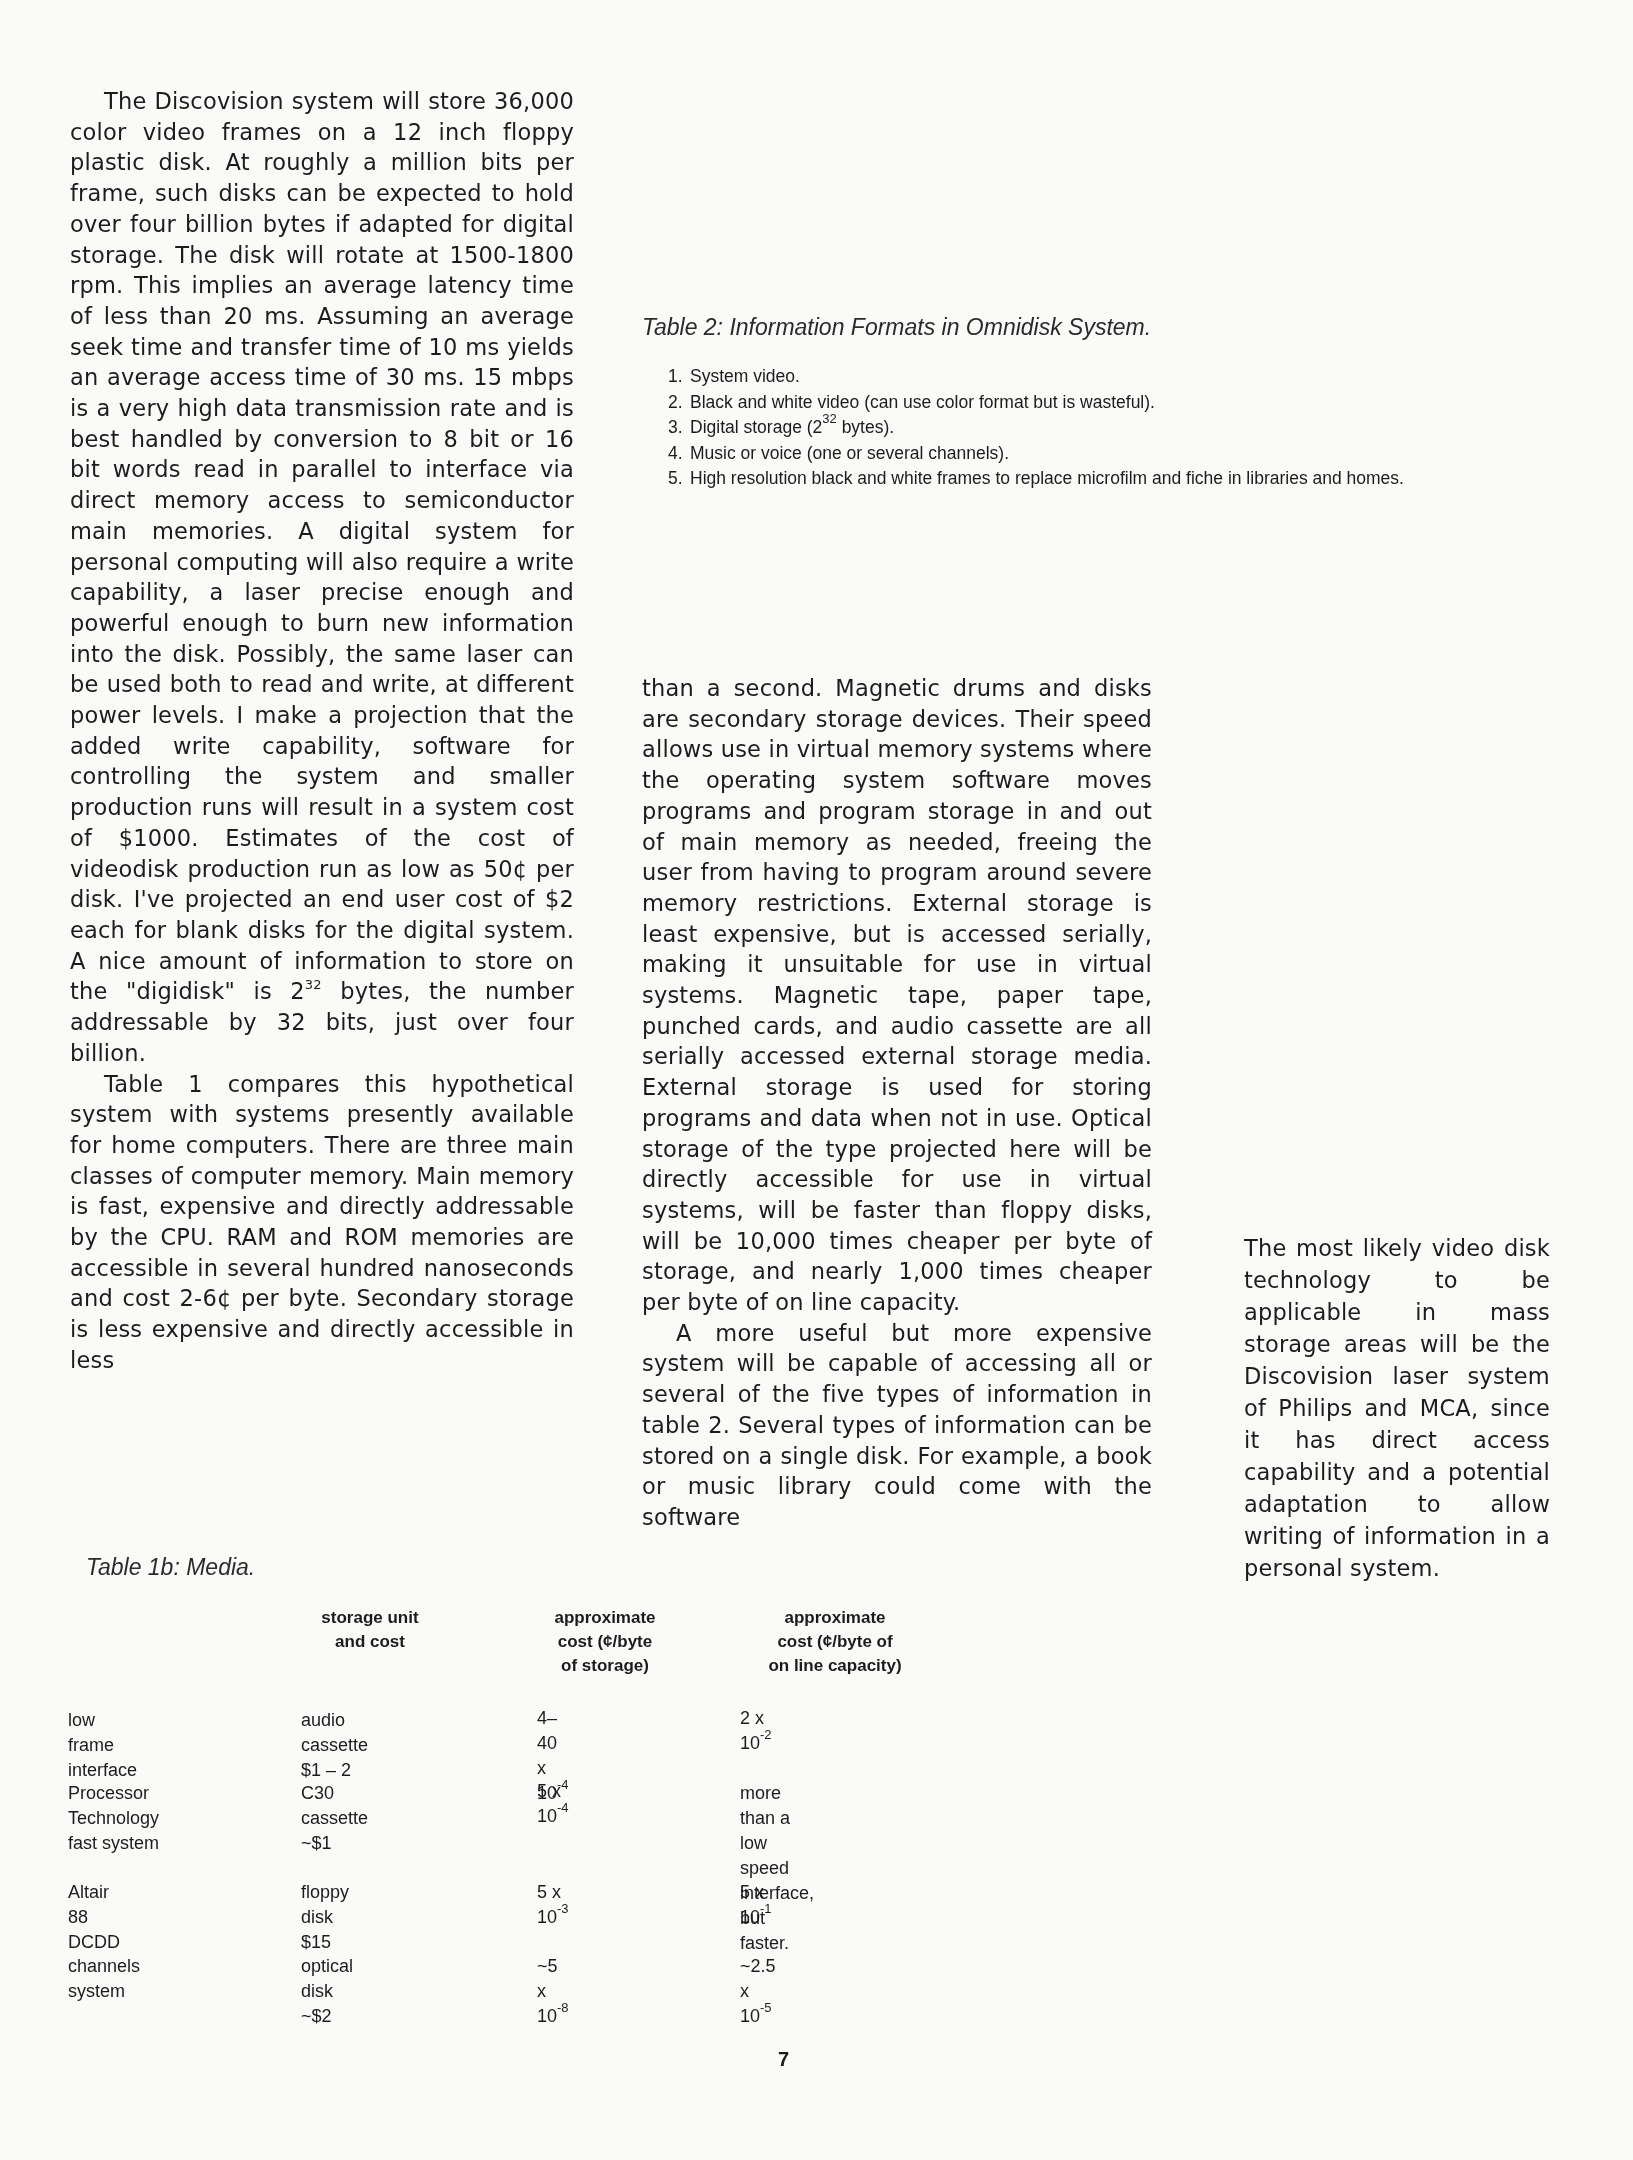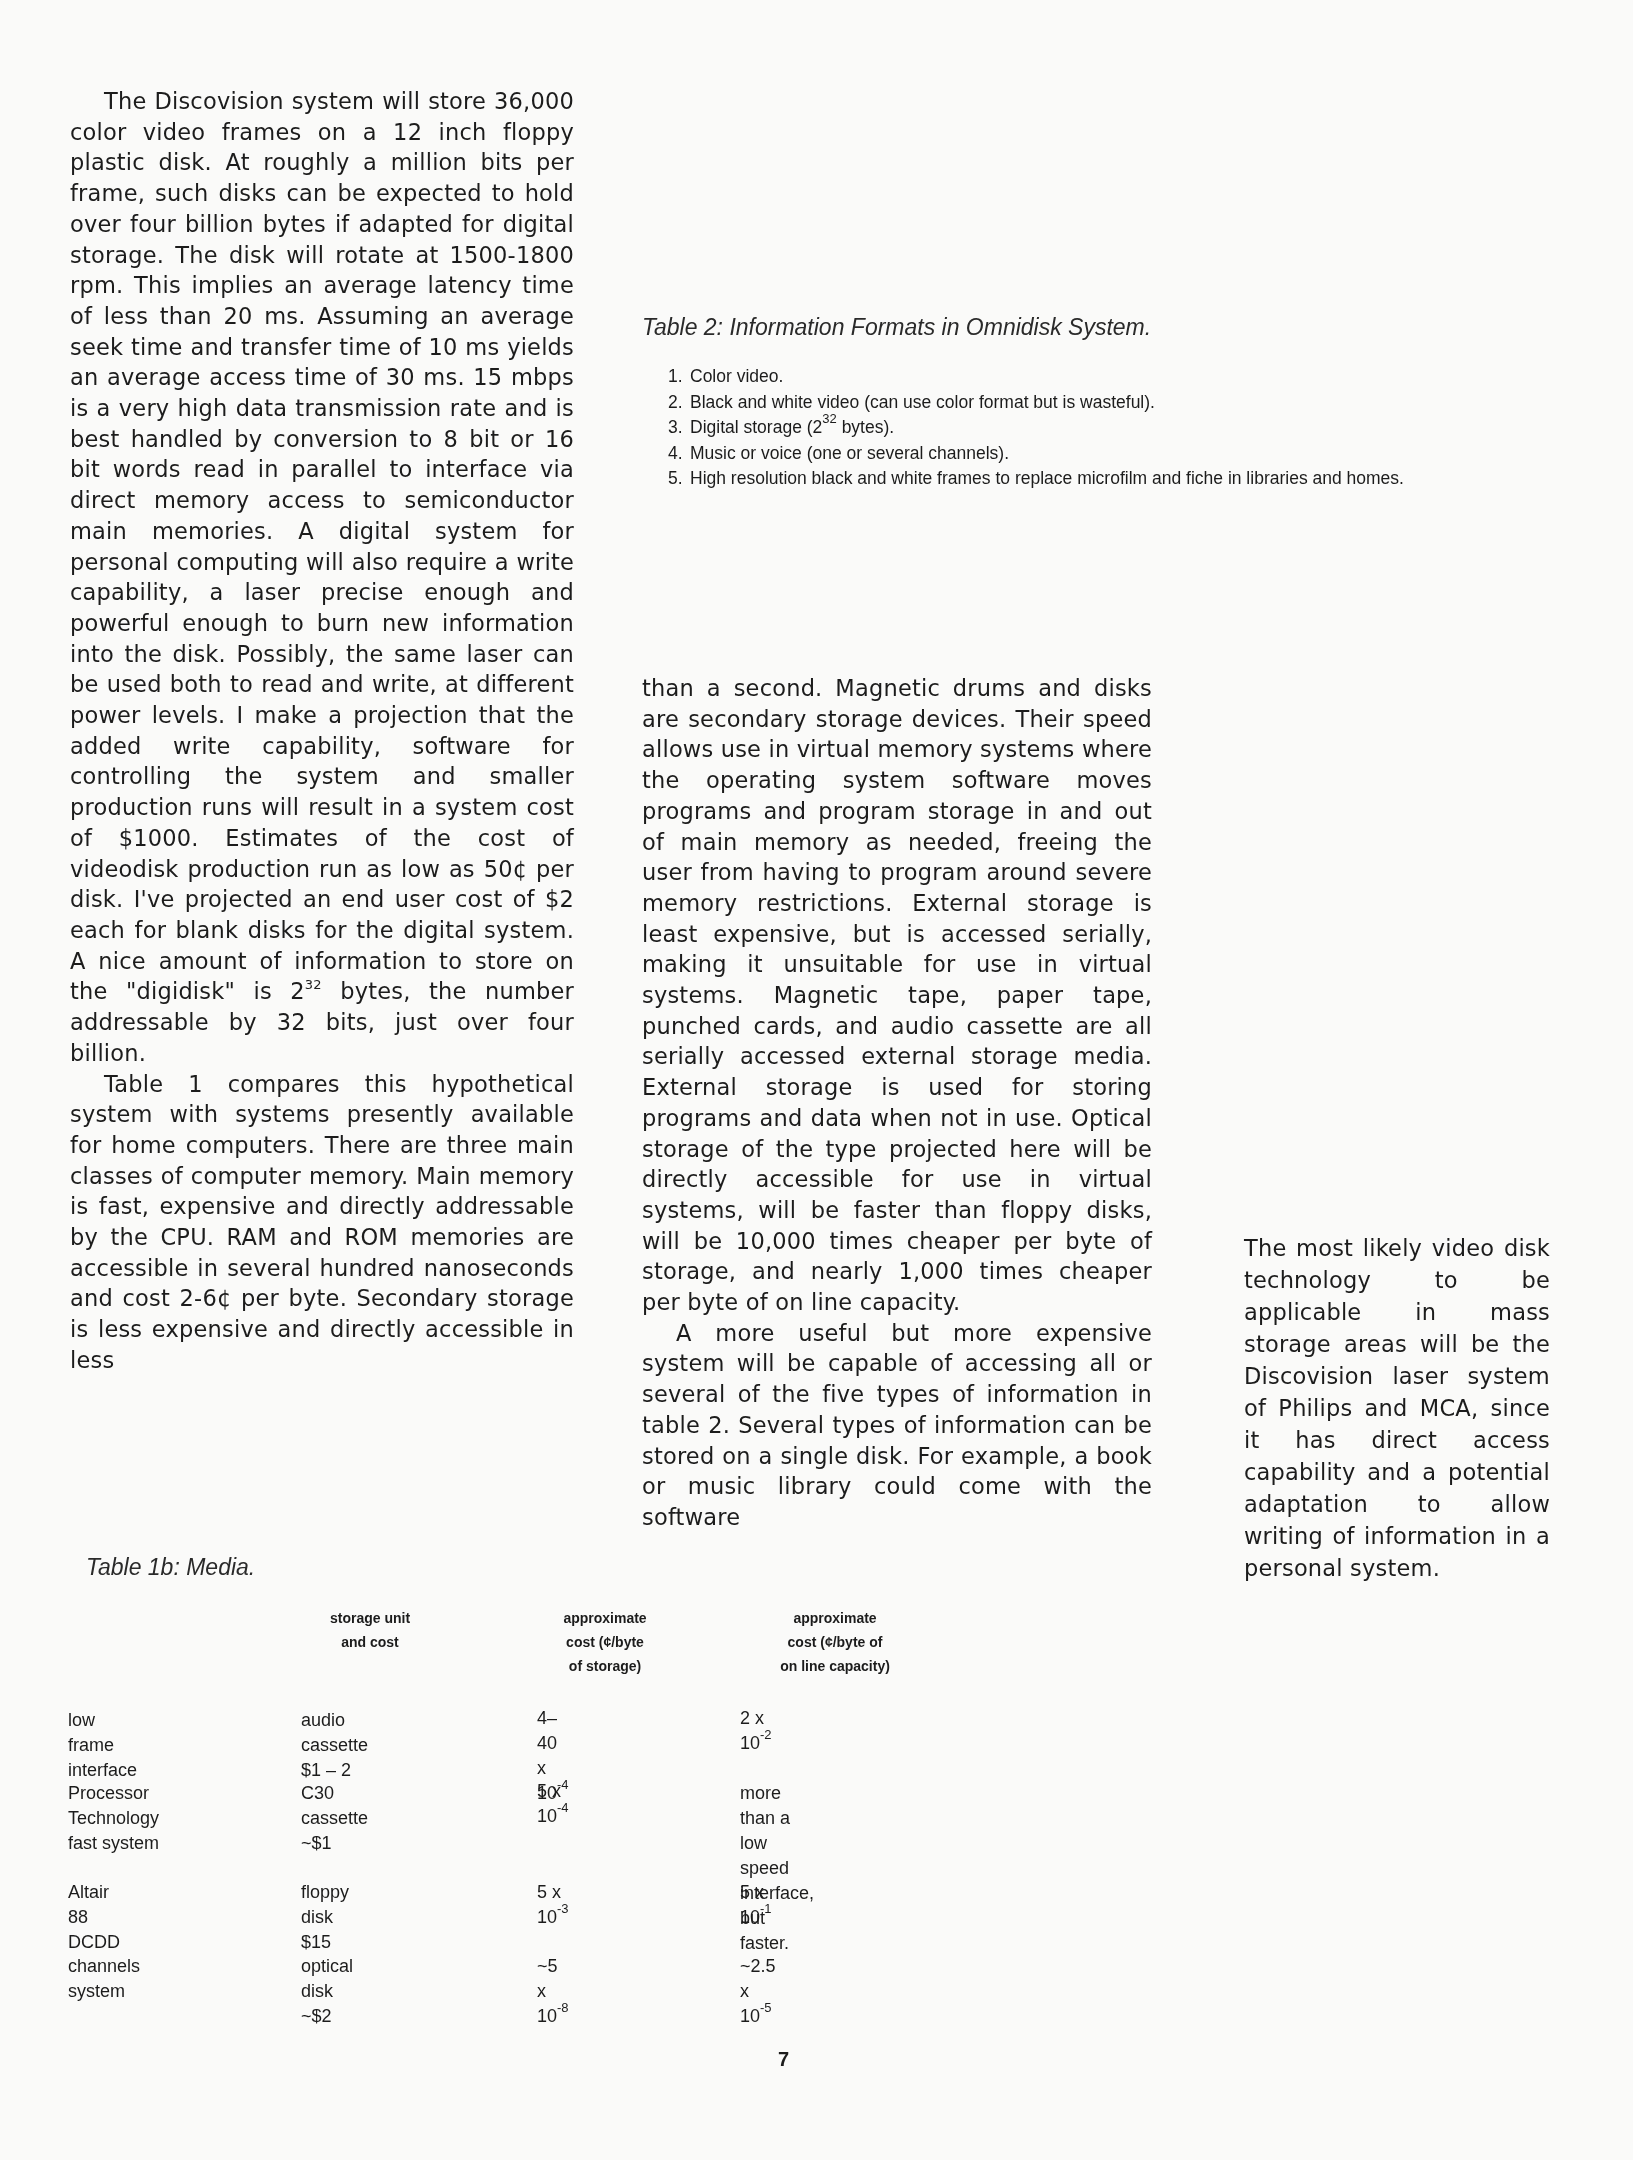--- a/index.html
+++ b/index.html
@@ -24,41 +24,41 @@
   #t2-caption { left:642px; top:314px; }
   #t2-list {
     position:absolute; left:668px; top:364px; width:860px;
     font-family:"Liberation Sans", sans-serif; font-size:17.5px; line-height:25.5px;
     margin:0; padding:0; list-style:none;
   }
   #t2-list li { display:flex; }
   #t2-list .num { width:22px; flex:none; }
   #t1b-caption { left:86px; top:1554px; }
   .tbl { position:absolute; font-family:"Liberation Sans", sans-serif; font-size:18px; line-height:25px; }
-  .th { position:absolute; text-align:center; font-weight:bold; font-size:14px; line-height:24px; }
+  .th { position:absolute; text-align:center; font-weight:bold; font-size:17px; line-height:24px; }
   .cell { position:absolute; }
   sup { font-size:13px; vertical-align:10px; line-height:0; }
   #page-num {
     position:absolute; left:778px; top:2048px; font-weight:bold; font-size:20px;
     font-family:"Liberation Sans", sans-serif;
   }
 </style>
 </head>
 <body>
 
 <div id="col-left" class="col">
   <p class="indent"><span>The Discovision system will store 36,000 color video frames on a 12 inch floppy plastic disk. At roughly a million bits per frame, such disks can be expected to hold over four billion bytes if adapted for digital storage. The disk will rotate at 1500-1800 rpm. This implies an average latency time of less than 20 ms. Assuming an average seek time and transfer time of 10 ms yields an average access time of 30 ms. 15 mbps is a very high data transmission rate and is best handled by conversion to 8 bit or 16 bit words read in parallel to interface via direct memory access to semiconductor main memories. A digital system for personal computing will also require a write capability, a laser precise enough and powerful enough to burn new information into the disk. Possibly, the same laser can be used both to read and write, at different power levels. I make a projection that the added write capability, software for controlling the system and smaller production runs will result in a system cost of $1000. Estimates of the cost of videodisk production run as low as 50¢ per disk. I've projected an end user cost of $2 each for blank disks for the digital system. A nice amount of information to store on the "digidisk" is</span> <span>2</span><sup>32</sup> <span>bytes, the number addressable by 32 bits, just over four billion.</span></p>
   <p class="indent">Table 1 compares this hypothetical system with systems presently available for home computers. There are three main classes of computer memory. Main memory is fast, expensive and directly addressable by the CPU. RAM and ROM memories are accessible in several hundred nanoseconds and cost 2-6¢ per byte. Secondary storage is less expensive and directly accessible in less</p>
 </div>
 
 <div id="t2-caption" class="caption">Table 2: Information Formats in Omnidisk System.</div>
 <ul id="t2-list">
   <li>
       <span class="num">1.</span>
-      <span>Color video.</span>
+      <span>System video.</span>
     </li>
   <li>
       <span class="num">2.</span>
       <span>Black and white video (can use color format but is wasteful).</span>
     </li>
   <li>
       <span class="num">3.</span>
       <span><span>Digital storage (2</span><sup>32</sup><span> bytes).</span></span>
     </li>
   <li>

